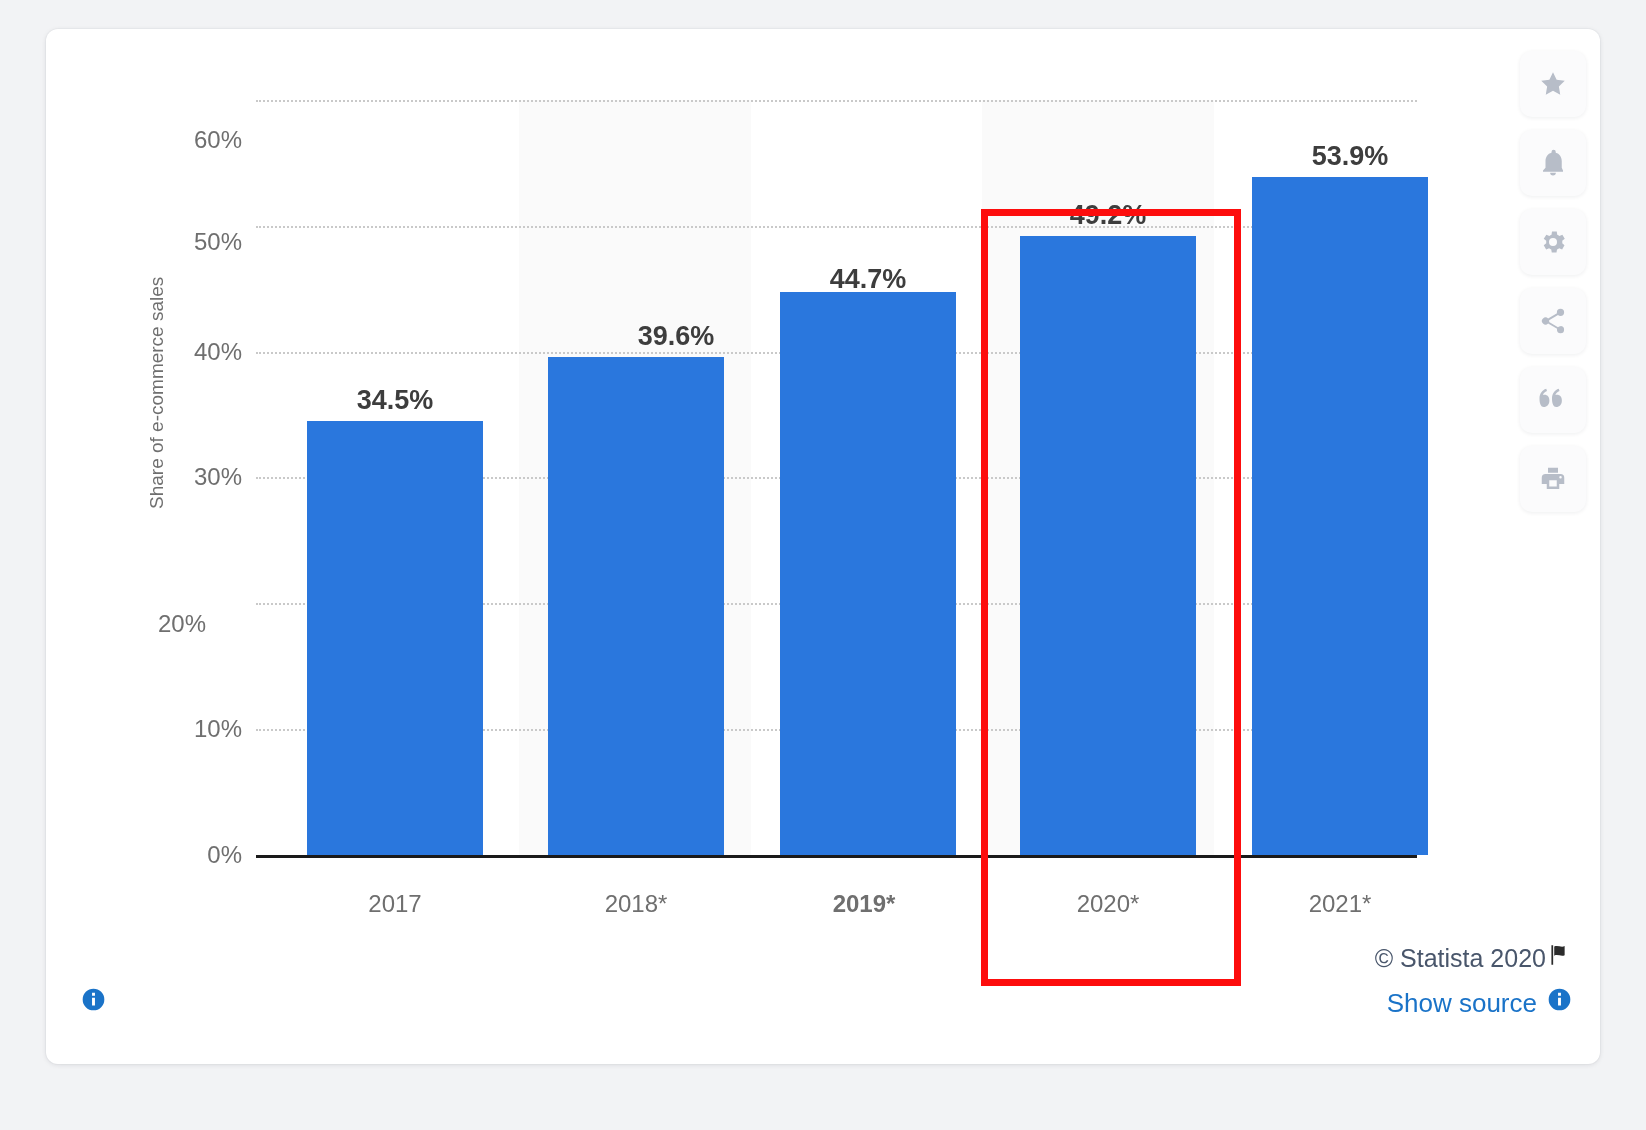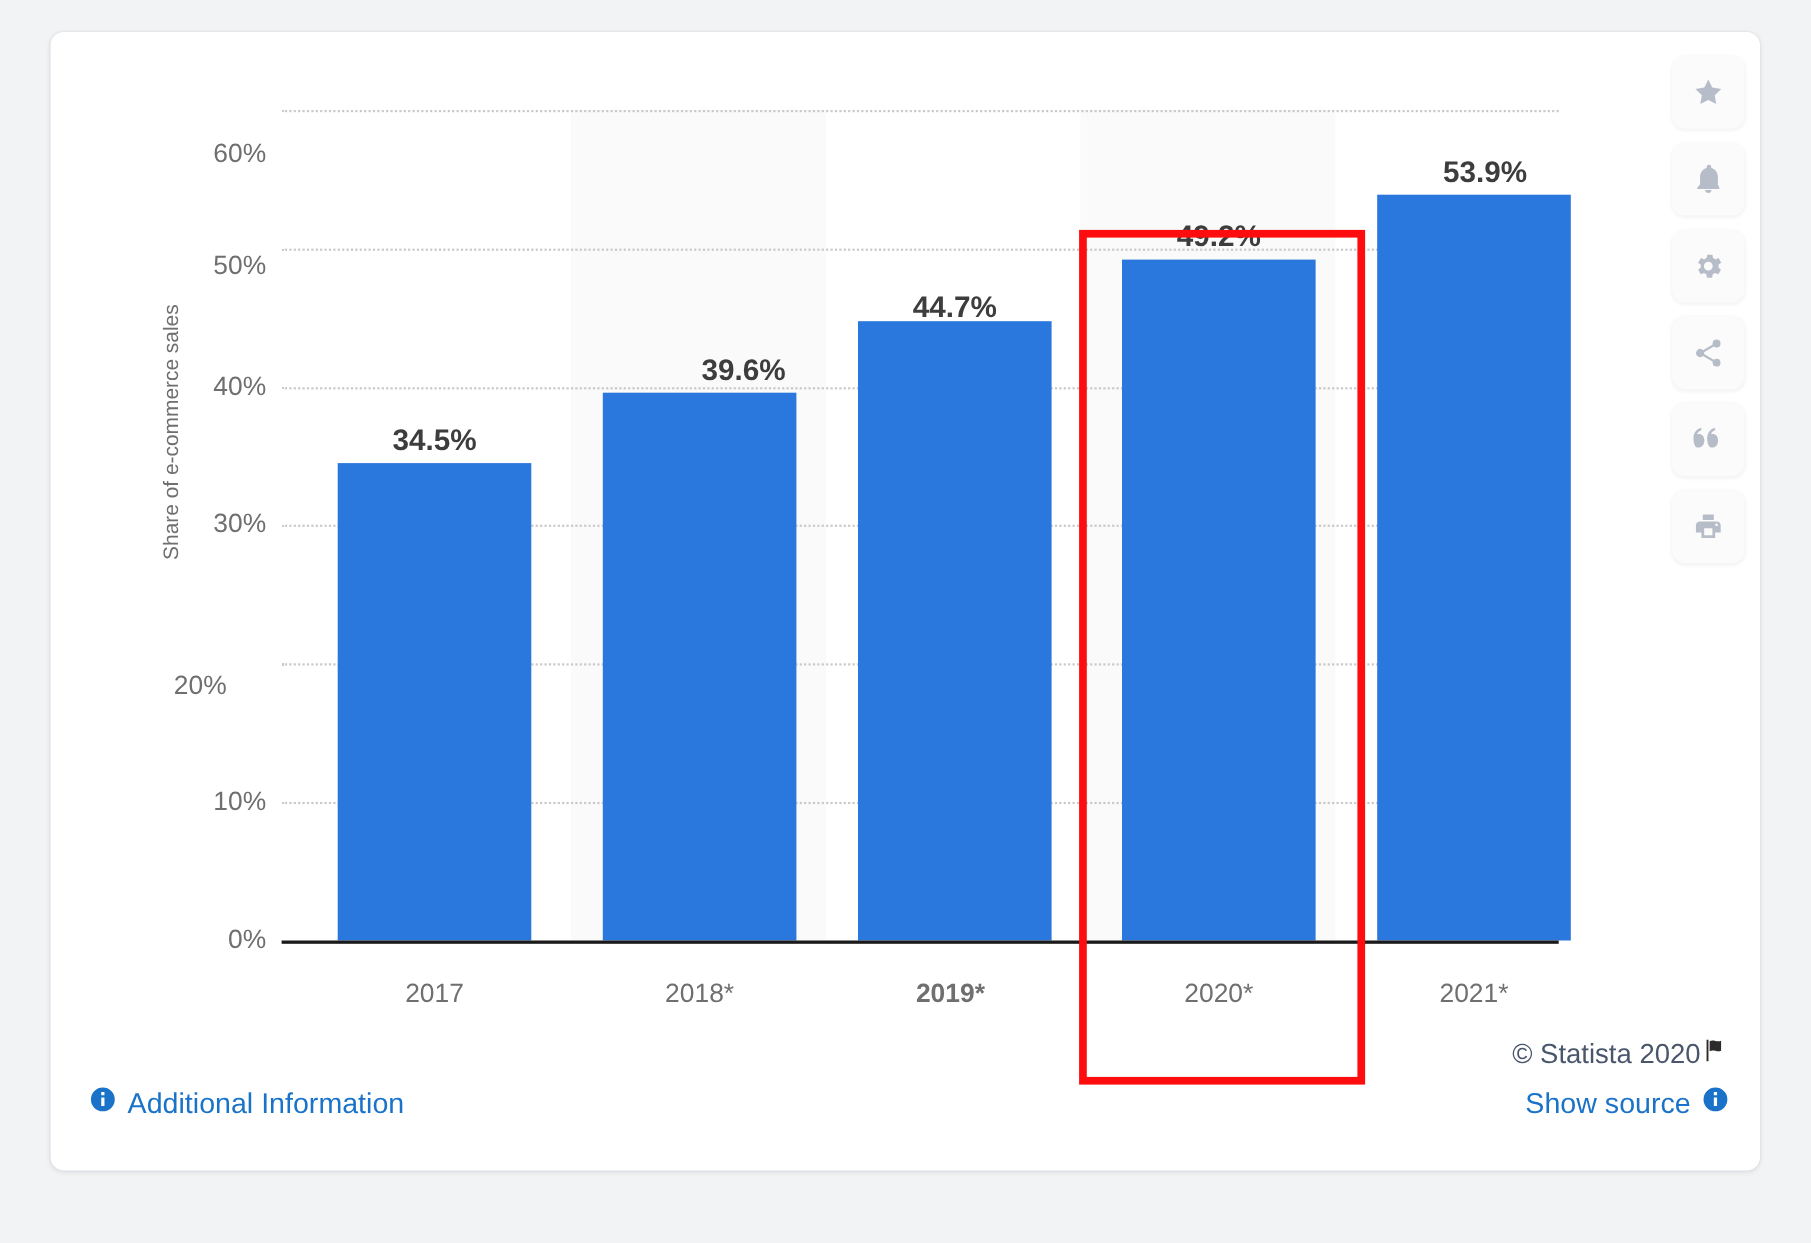--- a/index.html
+++ b/index.html
@@ -293,21 +293,20 @@
           </svg>
       </span>
     </div>
 
     <div class="footer-left">
       <span>
         <svg width="25" height="25" viewBox="0 0 24 24">
             <path class="info-ico" d="M12 1.6A10.4 10.4 0 1 0 22.4 12 10.4 10.4 0 0 0 12 1.6zm1.4 16.2h-2.8v-7.6h2.8zm0-9.4h-2.8V5.6h2.8z"></path>
           </svg>
       </span>
-      <span>Additional Information</span>
     </div>
 
     <div class="footer-right">
       <span>Show source</span>
       <span>
         <svg width="25" height="25" viewBox="0 0 24 24">
             <path class="info-ico" d="M12 1.6A10.4 10.4 0 1 0 22.4 12 10.4 10.4 0 0 0 12 1.6zm1.4 16.2h-2.8v-7.6h2.8zm0-9.4h-2.8V5.6h2.8z"></path>
           </svg>
       </span>
     </div>

